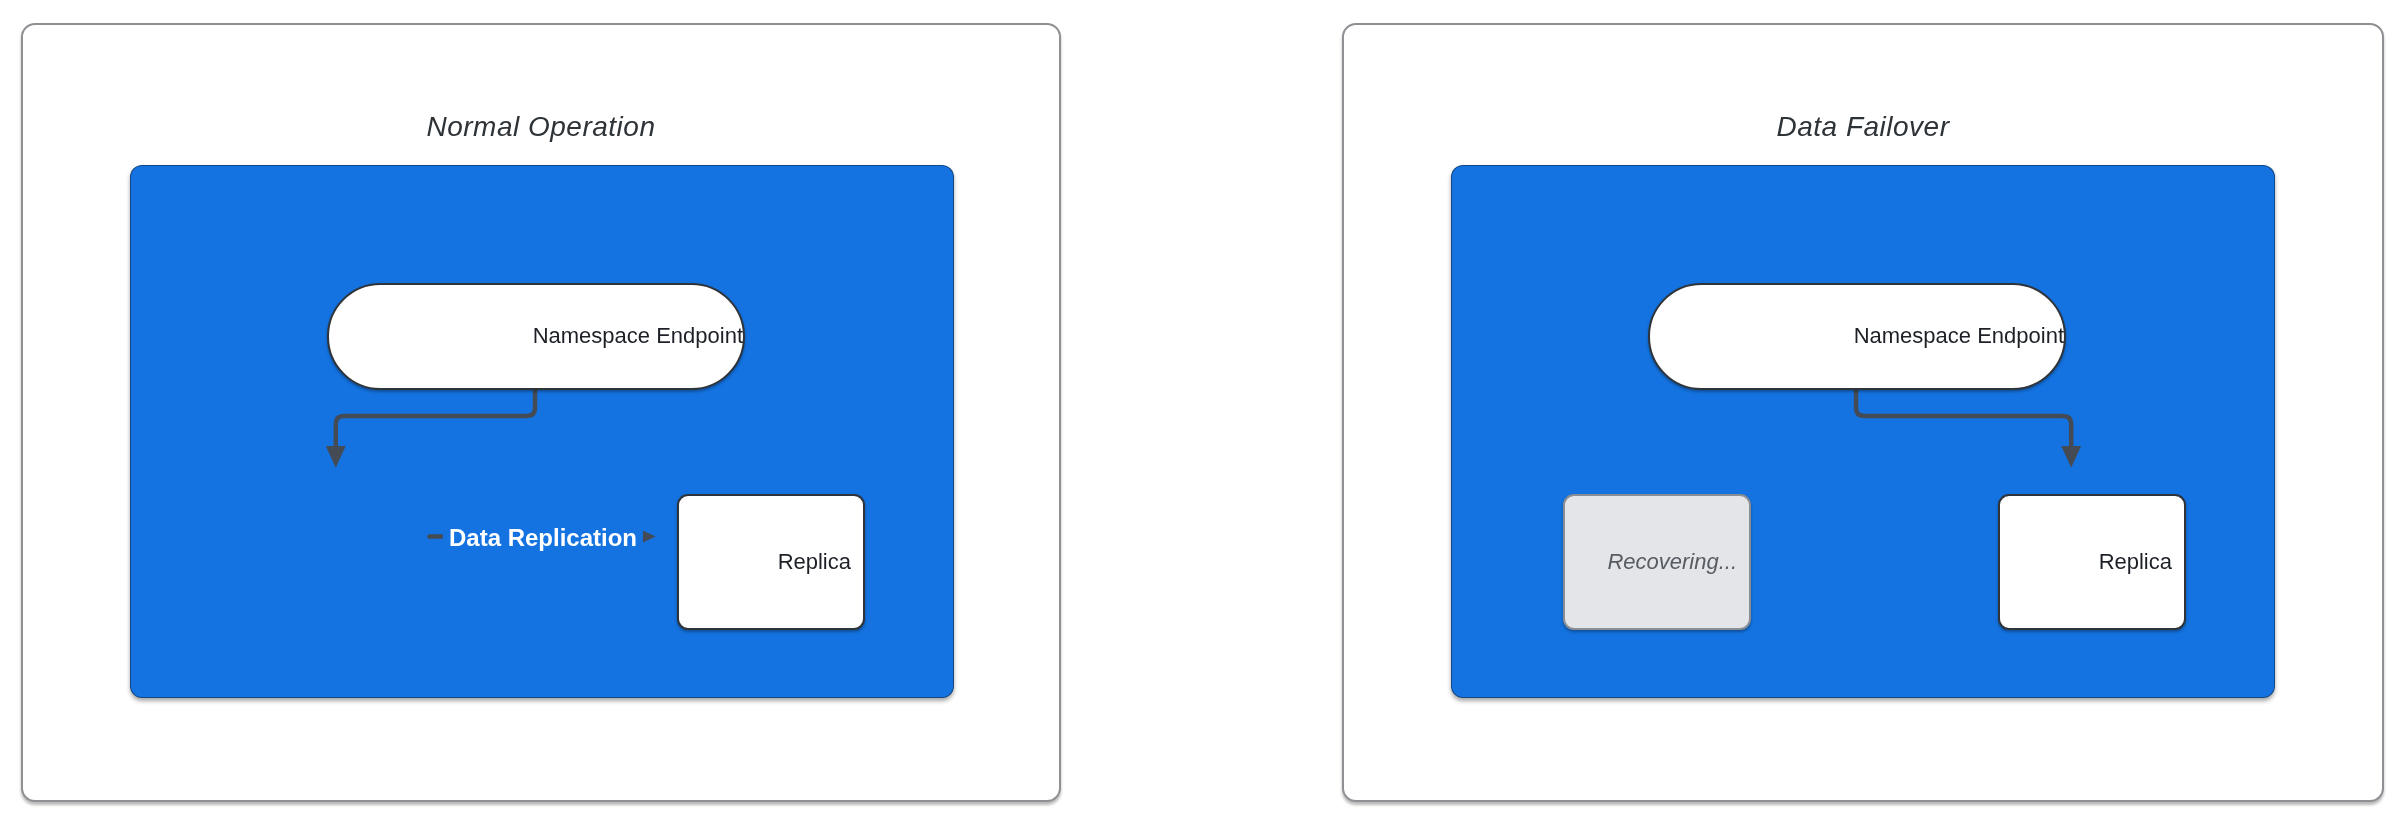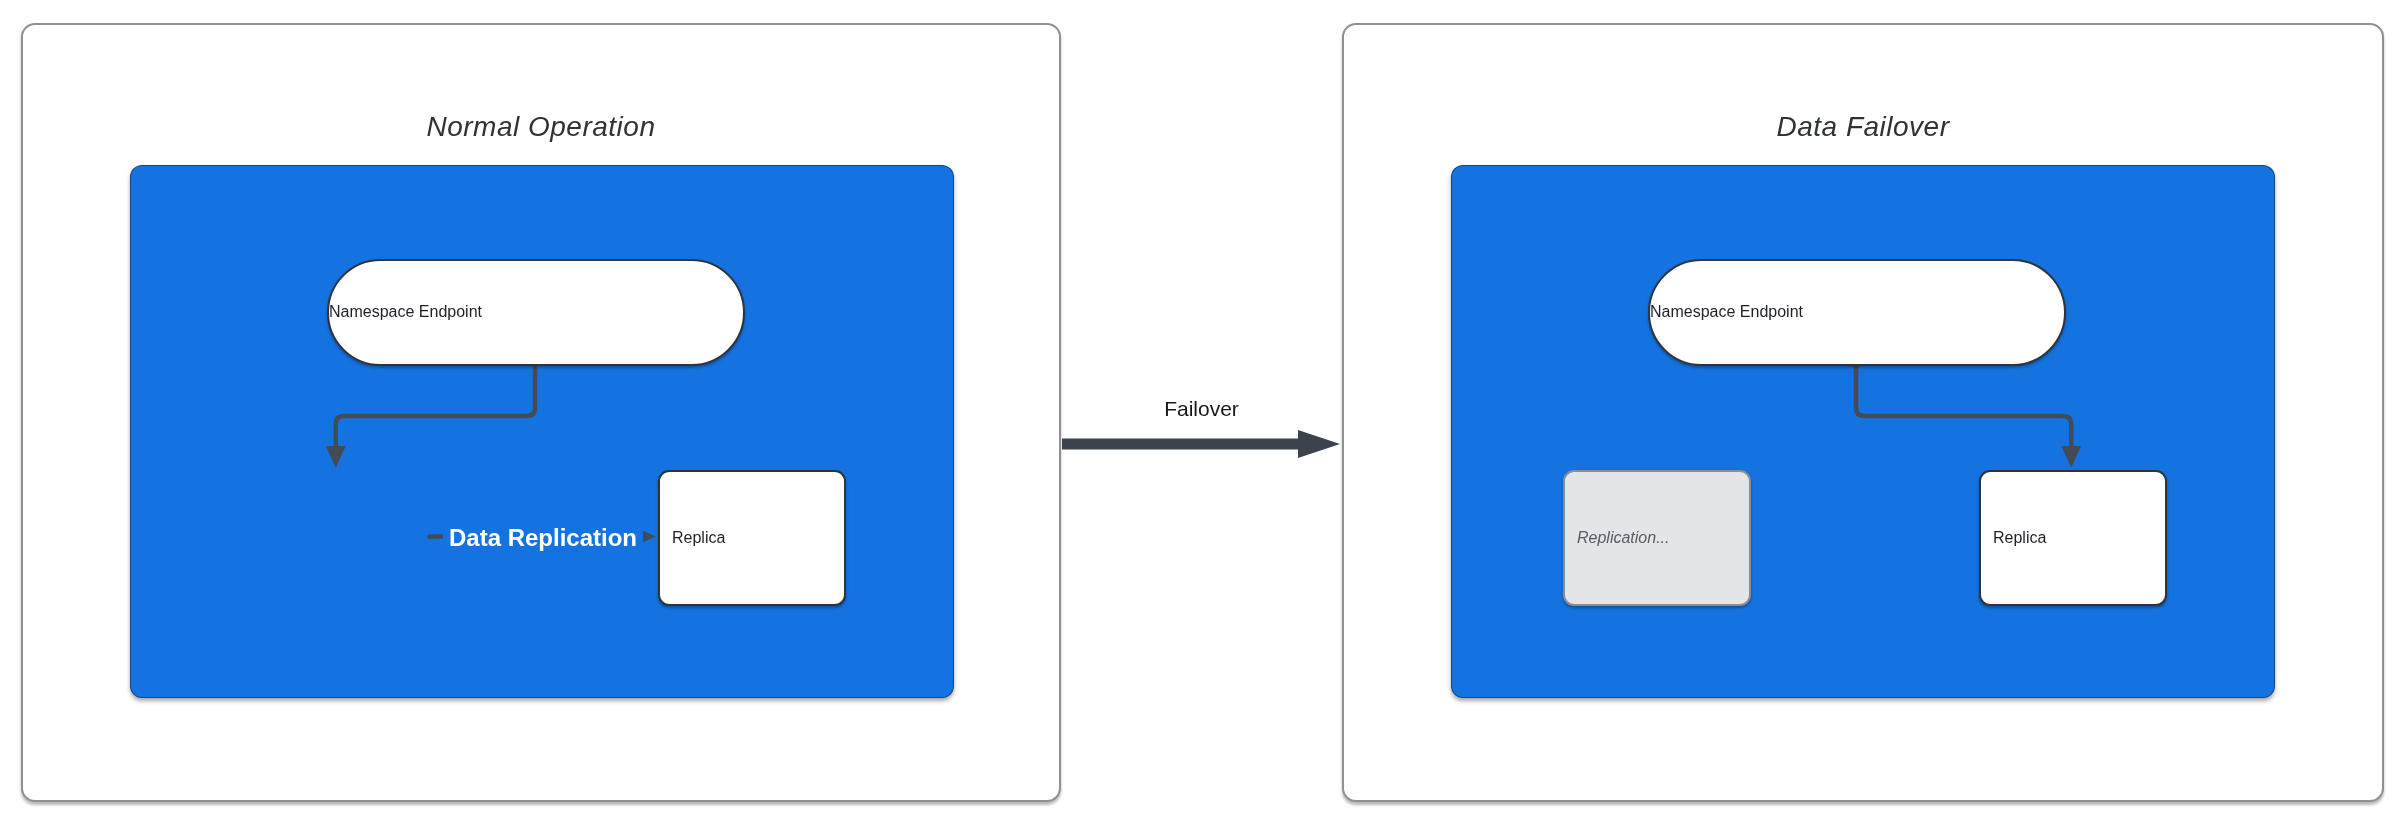--- a/index.html
+++ b/index.html
@@ -76,45 +76,46 @@
     stroke: var(--edge-color);
     stroke-width: 4.5;
     stroke-linecap: round;
     stroke-linejoin: round;
   }
   .edge-head { fill: var(--edge-color); stroke: none; }
   .node {
     position: absolute;
     display: flex;
     align-items: center;
-    justify-content: flex-start;
+    justify-content: flex-end;
     text-align: center;
     background: var(--node-bg);
     border: 2px solid var(--node-border);
     color: var(--node-text);
-    font-size: 16px;
+    font-size: 22px;
     line-height: 1.3;
     box-shadow: 0 2px 3px rgba(0,0,0,0.30);
+    margin-top: 24px;
   }
   .node.pill {
     left: 196px;
     top: 93px;
     width: 418px;
     height: 107px;
     border-radius: 54px;
   }
   .node.rect {
     top: 304px;
     width: 188px;
     height: 136px;
     border-radius: 11px;
     padding: 6px 12px;
   }
   .node.rect.pos-left  { left: 111px; }
-  .node.rect.pos-right { left: 527px; }
+  .node.rect.pos-right { left: 546px; }
   .node.recovering {
     background: var(--recovering-bg);
     border: 2px solid var(--recovering-border);
     color: var(--recovering-text);
     font-style: italic;
   }
   .replication-label {
     position: absolute;
     left: 412px;
     top: 372px;
@@ -178,43 +179,36 @@
       <div class="node pill">
         <span>Namespace Endpoint</span>
       </div>
       <div class="node rect pos-right">
         <span>Replica</span>
       </div>
       <div class="replication-label">Data Replication</div>
     </div>
   </div>
 
-  <div class="failover">
-    <div class="failover-label">Failover</div>
-    <svg class="failover-svg" viewBox="0 0 281 96" aria-hidden="true">
-      <line class="failover-line" x1="1" y1="58" x2="239" y2="58"></line>
-      <polygon class="failover-head" points="279,58 237,44 237,72"></polygon>
-    </svg>
-  </div>
 
   <div class="panel right">
     <div class="panel-title">Data Failover</div>
 
     <div class="blue-box">
       <svg class="edges" viewBox="0 0 824 533" aria-hidden="true">
 
         <path class="edge-line" d="M405,200 L405,243 Q405,251 413,251 L613,251 Q621,251 621,259 L621,282"></path>
         <polygon class="edge-head" points="621,303 611,281 631,281"></polygon>
       </svg>
 
       <div class="node pill">
         <span>Namespace Endpoint</span>
       </div>
       <div class="node rect pos-left recovering">
-        <span>Replication...</span>
+        <span>Recovering...</span>
       </div>
       <div class="node rect pos-right">
         <span>Replica</span>
       </div>
     </div>
   </div>
 
 </div>
 
 </body></html>

